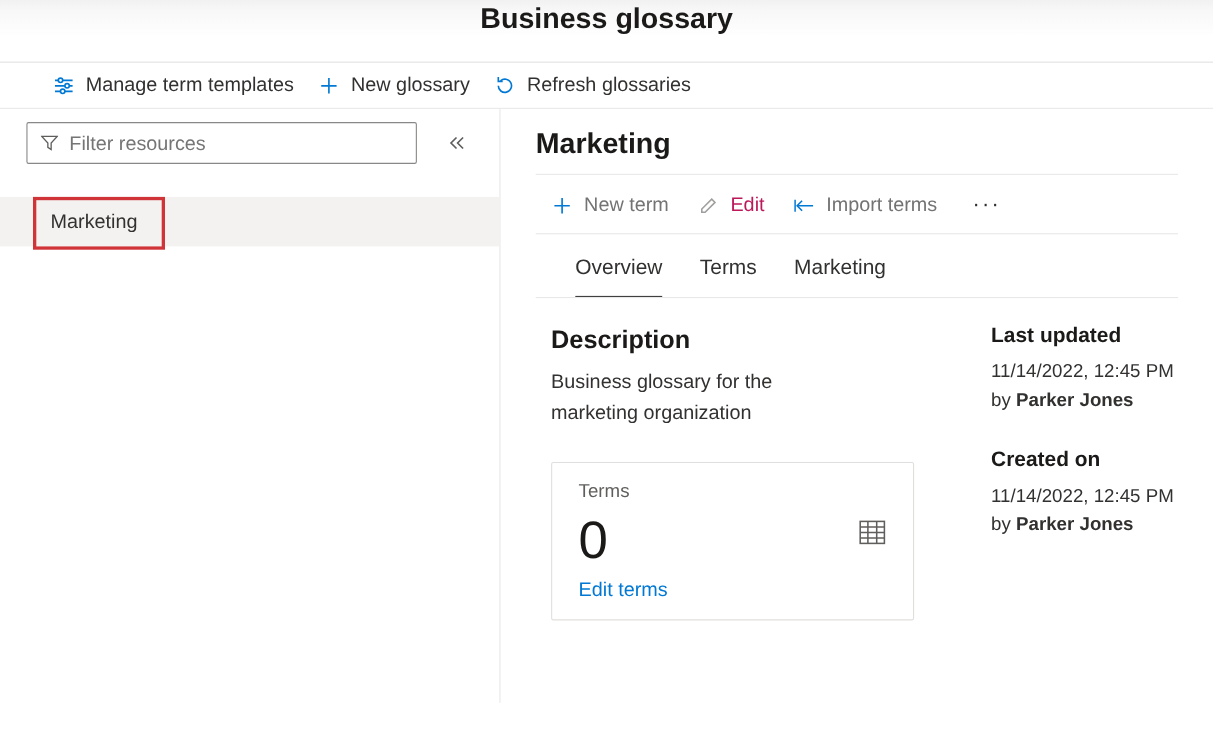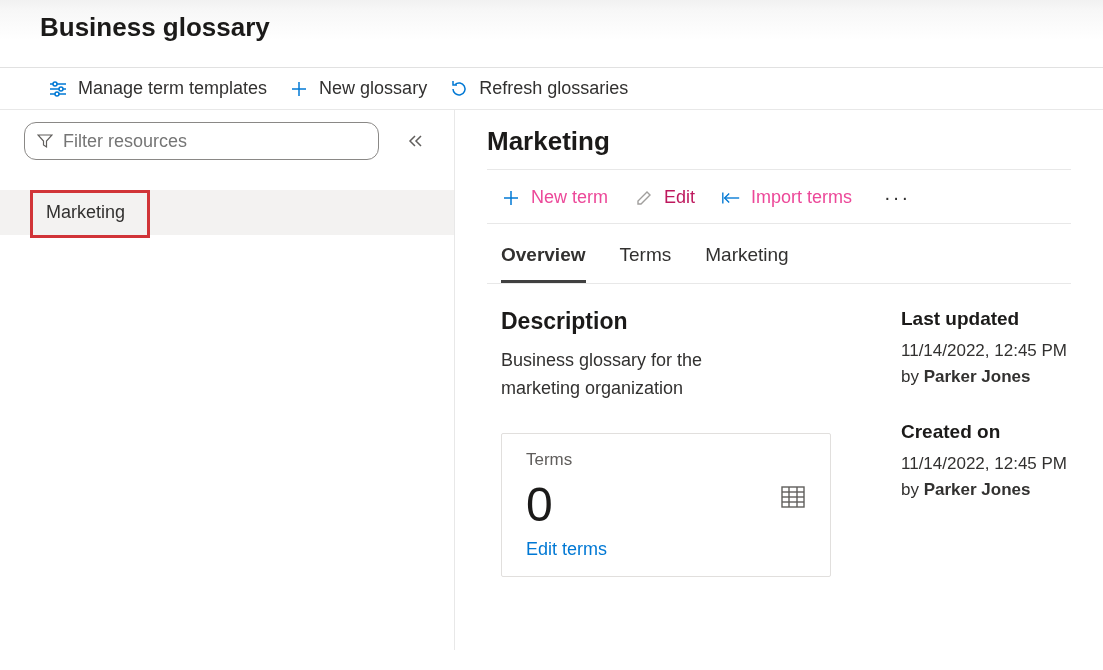--- a/index.html
+++ b/index.html
@@ -6,23 +6,24 @@
     body {
       font-family: "Segoe UI", -apple-system, BlinkMacSystemFont, sans-serif;
       font-size: 14px;
       color: #323130;
       background: #fff;
       width: 1103px;
       height: 670px;
       overflow: hidden;
     }
     .header {
-      padding: 12px 40px 24px;
+      padding: 1px 40px 24px;
       background: linear-gradient(to bottom, #f1f1f1 0%, #f7f7f7 15%, #ffffff 60%);
       border-bottom: 1px solid #e1e1e1;
+      text-align: center;
     }
     .page-title {
       font-size: 26px;
       font-weight: 700;
       color: #1b1a19;
     }
     .command-bar {
       display: flex;
       align-items: center;
       gap: 22px;
@@ -59,21 +60,21 @@
       display: flex;
       align-items: center;
       gap: 8px;
       padding: 0 24px 0 24px;
     }
     .filter-box {
       display: flex;
       align-items: center;
       gap: 10px;
       border: 1px solid #8a8886;
-      border-radius: 12px;
+      border-radius: 2px;
       padding: 6px 12px;
       width: 355px;
       height: 38px;
     }
     .filter-box input {
       border: none;
       outline: none;
       font-size: 18px;
       color: #605e5c;
       width: 100%;
@@ -125,21 +126,21 @@
       align-items: center;
       gap: 26px;
       padding: 16px 0 14px 14px;
       border-bottom: 1px solid #e8e8e8;
     }
     .content-cmd {
       display: inline-flex;
       align-items: center;
       gap: 10px;
       font-size: 18px;
-      color: #ec4899;
+      color: #737373;
       cursor: pointer;
     }
     .content-cmd.disabled {
       color: #be185d;
     }
     .content-cmd .icon {
       color: #0078d4;
       width: 20px;
       height: 20px;
       display: inline-flex;
@@ -161,22 +162,23 @@
       border-bottom: 1px solid #e8e8e8;
     }
     .tab {
       font-size: 19px;
       font-weight: 500;
       color: #323130;
       padding-bottom: 14px;
       cursor: pointer;
     }
     .tab.active {
-      font-weight: 700;
-      border-bottom: 3px solid #404040;
+      font-weight: 400;
+      border-bottom: 1px solid #404040;
+      margin-left: 22px;
     }
     .overview-body {
       display: flex;
       gap: 24px;
       padding: 24px 0 0 14px;
     }
     .description-col { flex: 1; }
     .meta-col { width: 170px; }
     .section-heading {
       font-size: 23px;

